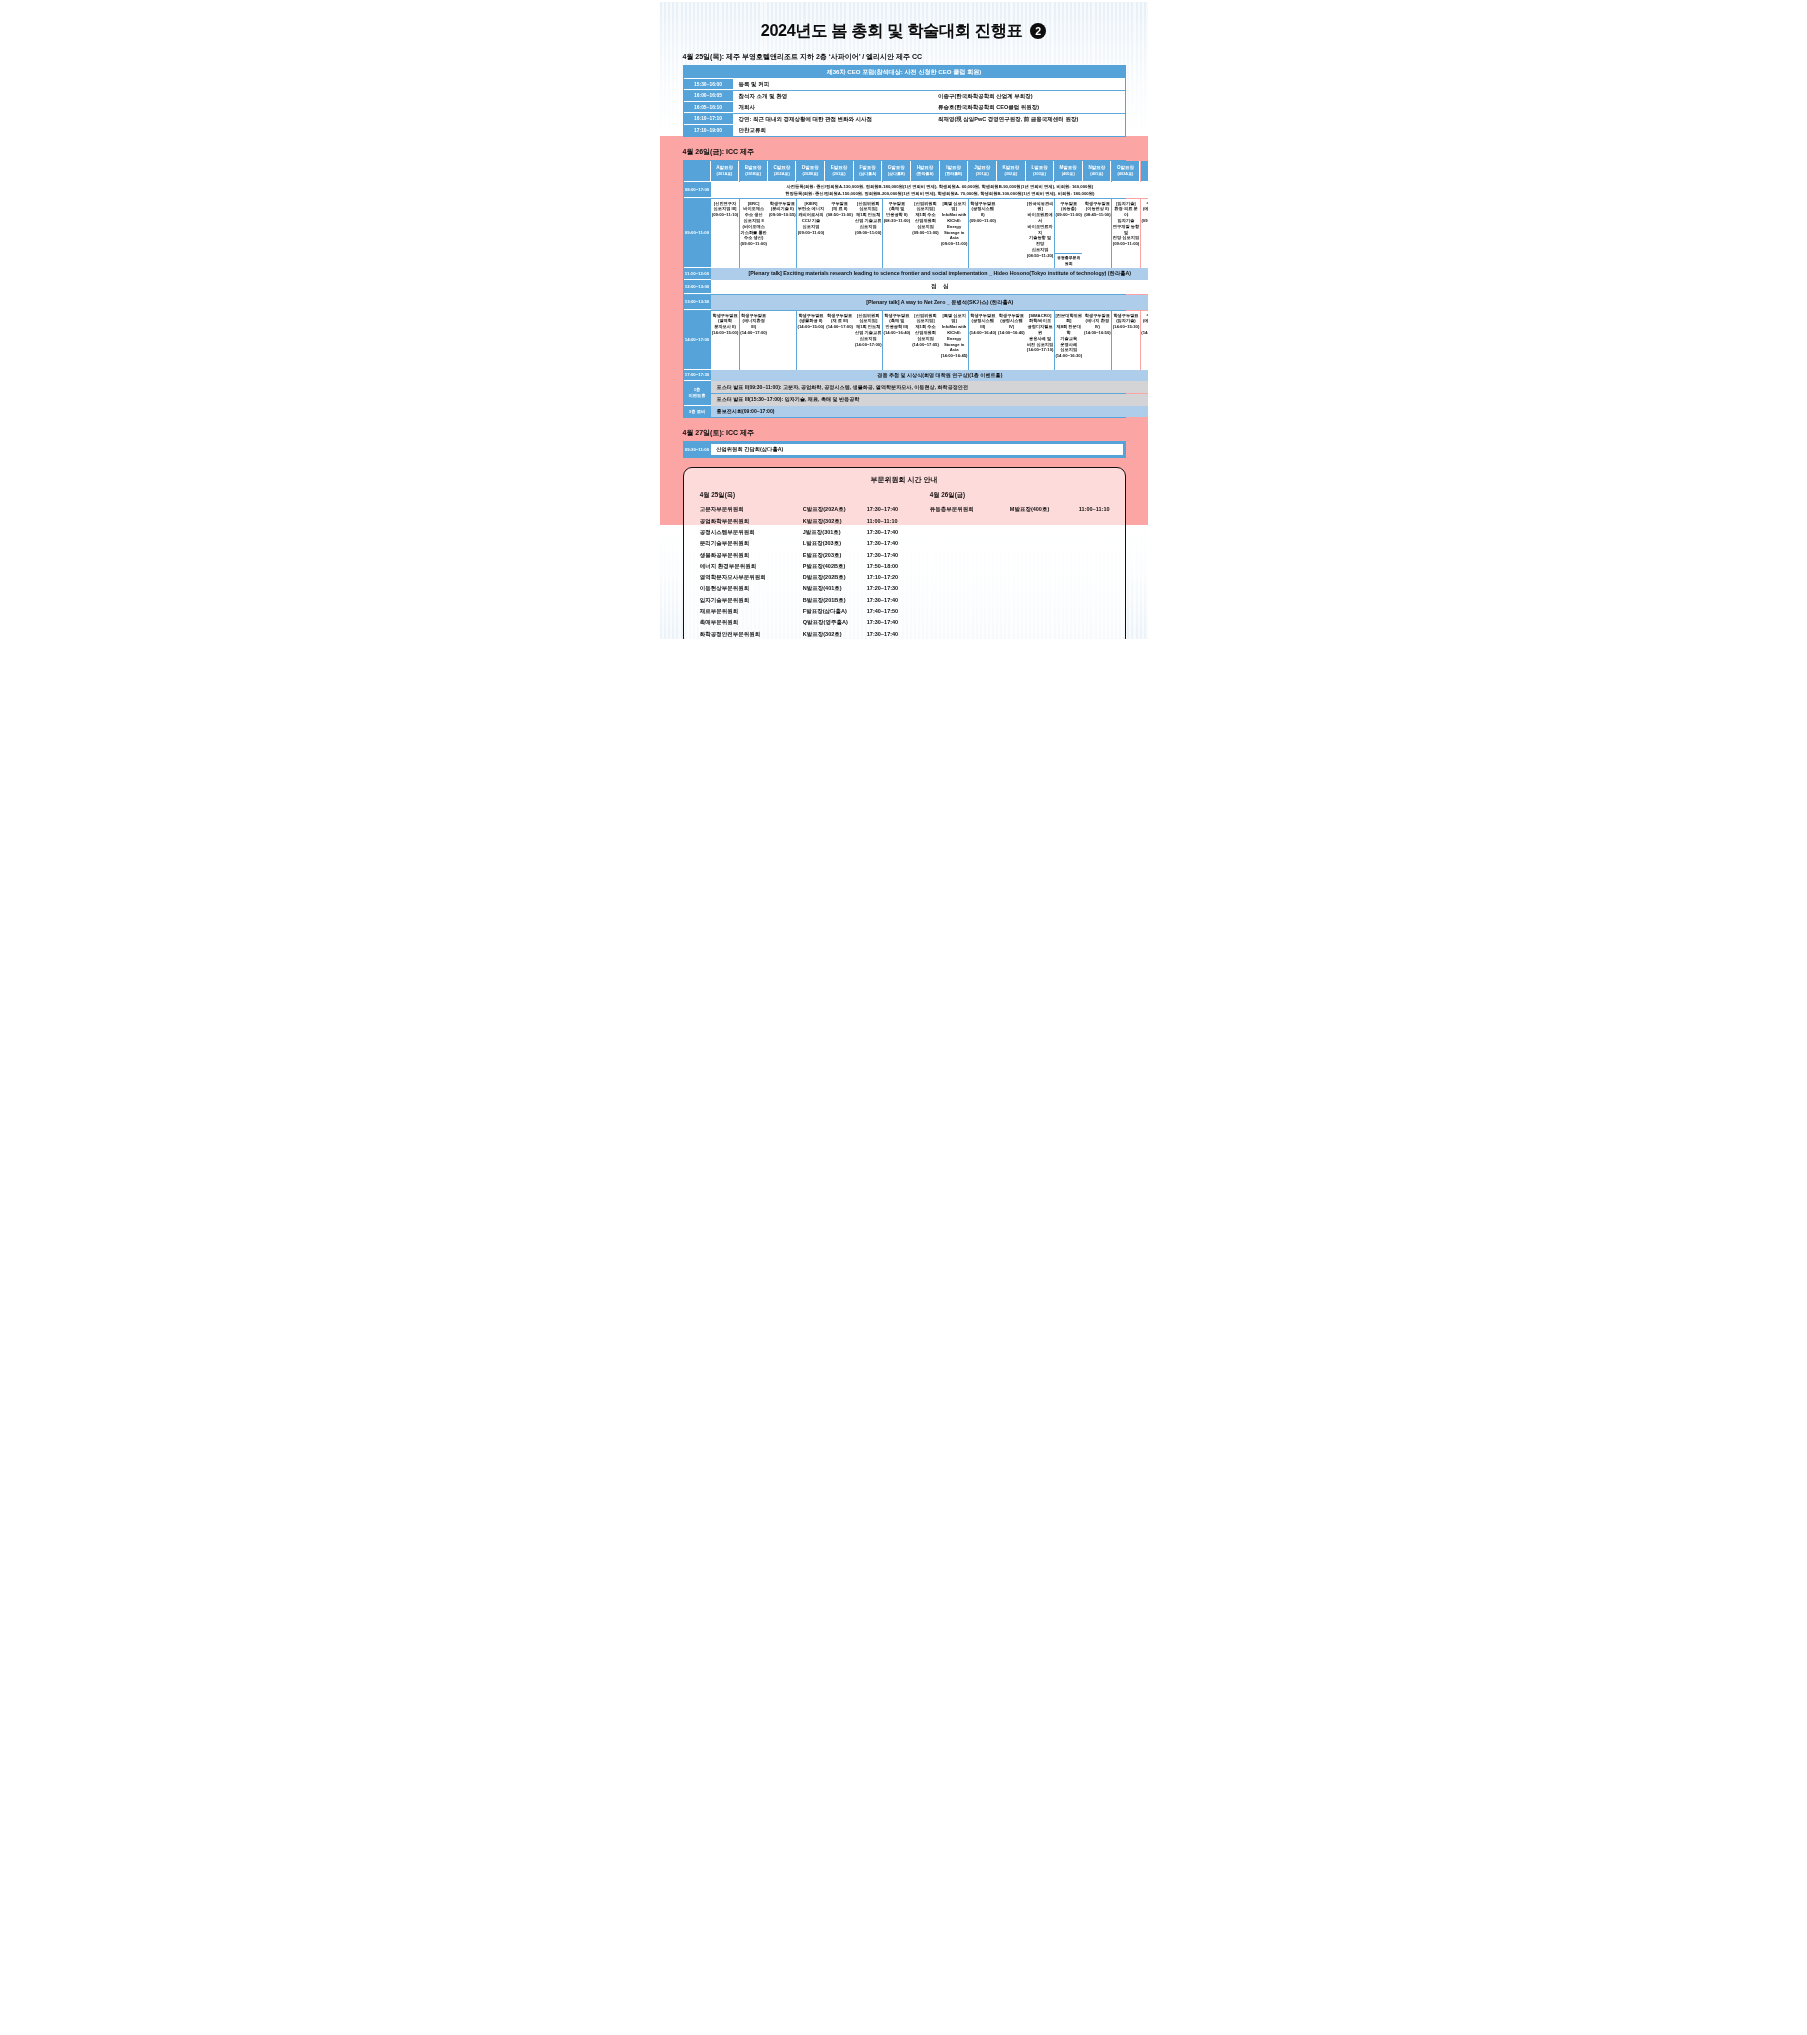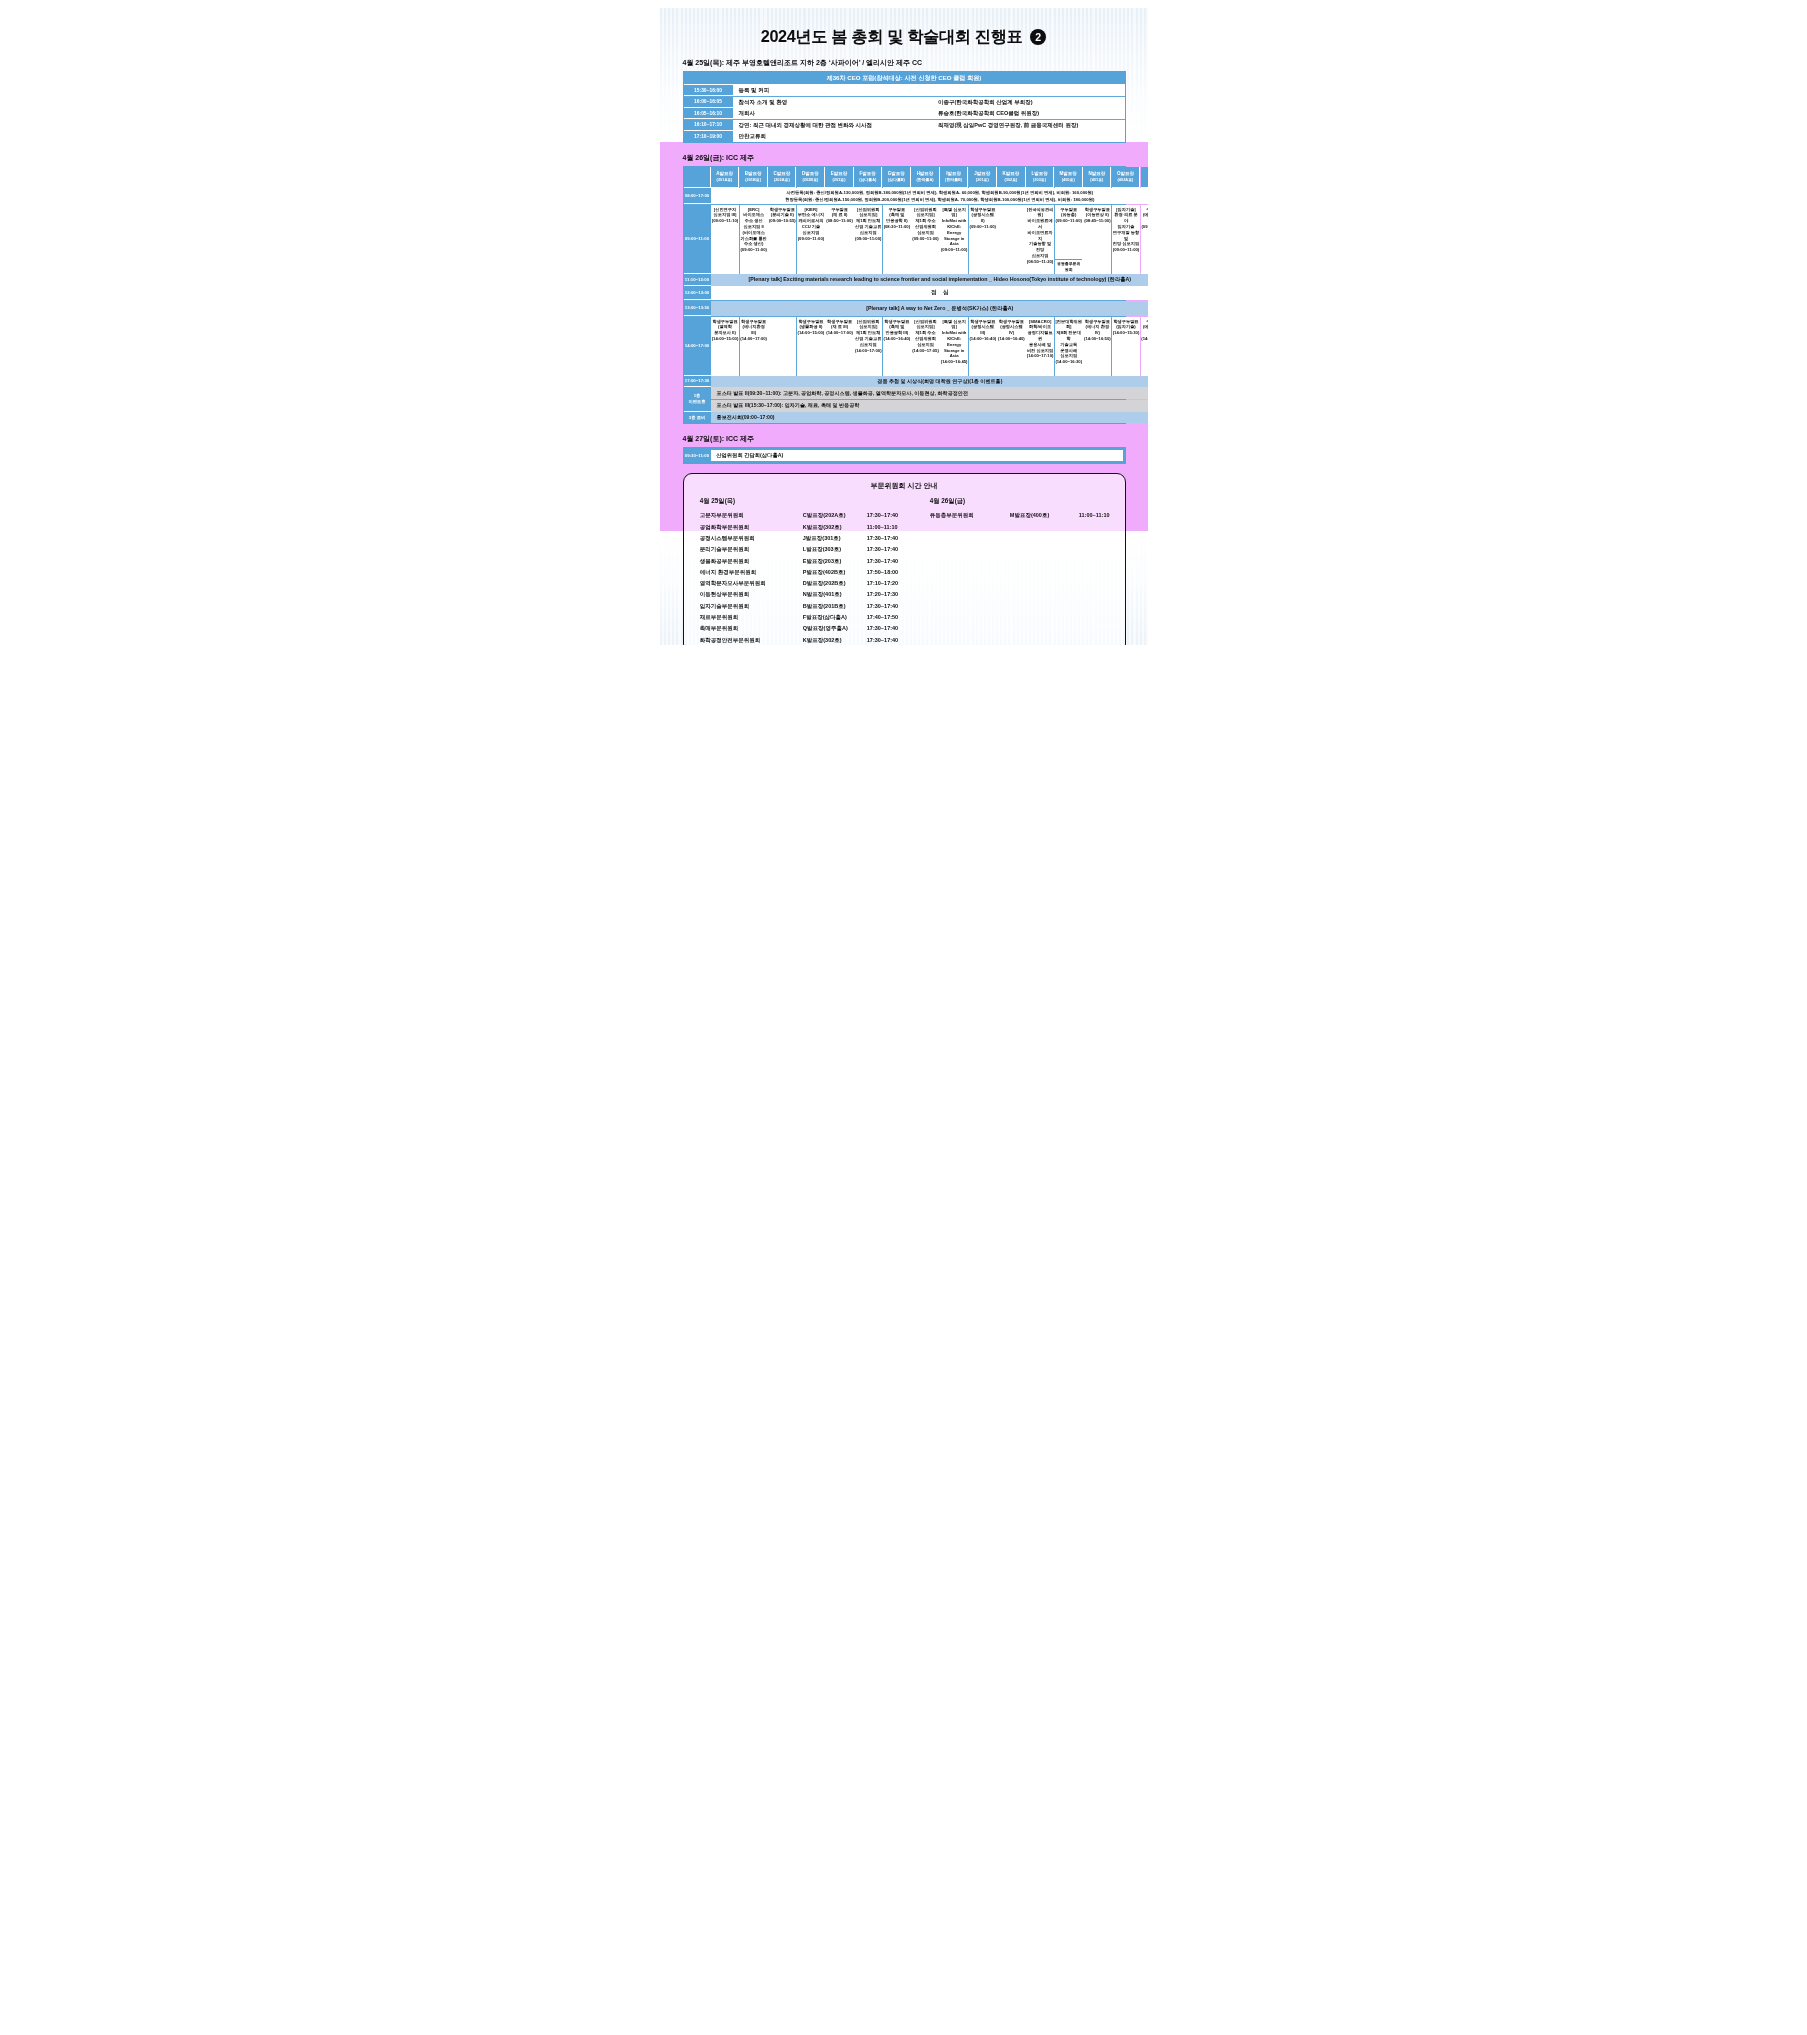--- a/index.html
+++ b/index.html
@@ -1,17 +1,17 @@
 <!DOCTYPE html>
 <html lang="ko" style="font-size:6.5px"><head>
 <meta charset="utf-8">
 <style>
   * { margin:0; padding:0; box-sizing:border-box; }
   body { background:#fff; font-family:"Liberation Sans","DejaVu Sans",sans-serif; color:#111; }
-  .page { position:relative; width:488px; height:637px; margin:8px auto; background:#f0abfc; overflow:hidden; }
+  .page { position:relative; width:488px; height:637px; margin:2px auto; background:#fca5a5; overflow:hidden; }
   .bg-top { position:absolute; left:0; top:0; right:0; height:134px; z-index:0;
     background:
       linear-gradient(180deg, rgba(255,255,255,.25) 0%, rgba(255,255,255,.8) 60%, #fff 100%),
       repeating-linear-gradient(90deg,#dfeaf5 0 2px,#f3f8fc 2px 4.1px); }
   .bg-bottom { position:absolute; left:0; bottom:0; right:0; height:114px; z-index:0;
     background:
       linear-gradient(0deg, rgba(255,255,255,.3) 0%, rgba(255,255,255,.85) 60%, #fff 100%),
       repeating-linear-gradient(90deg,#e3edf6 0 2px,#f4f9fd 2px 4.1px); }
   .content { position:relative; z-index:1; }
 

